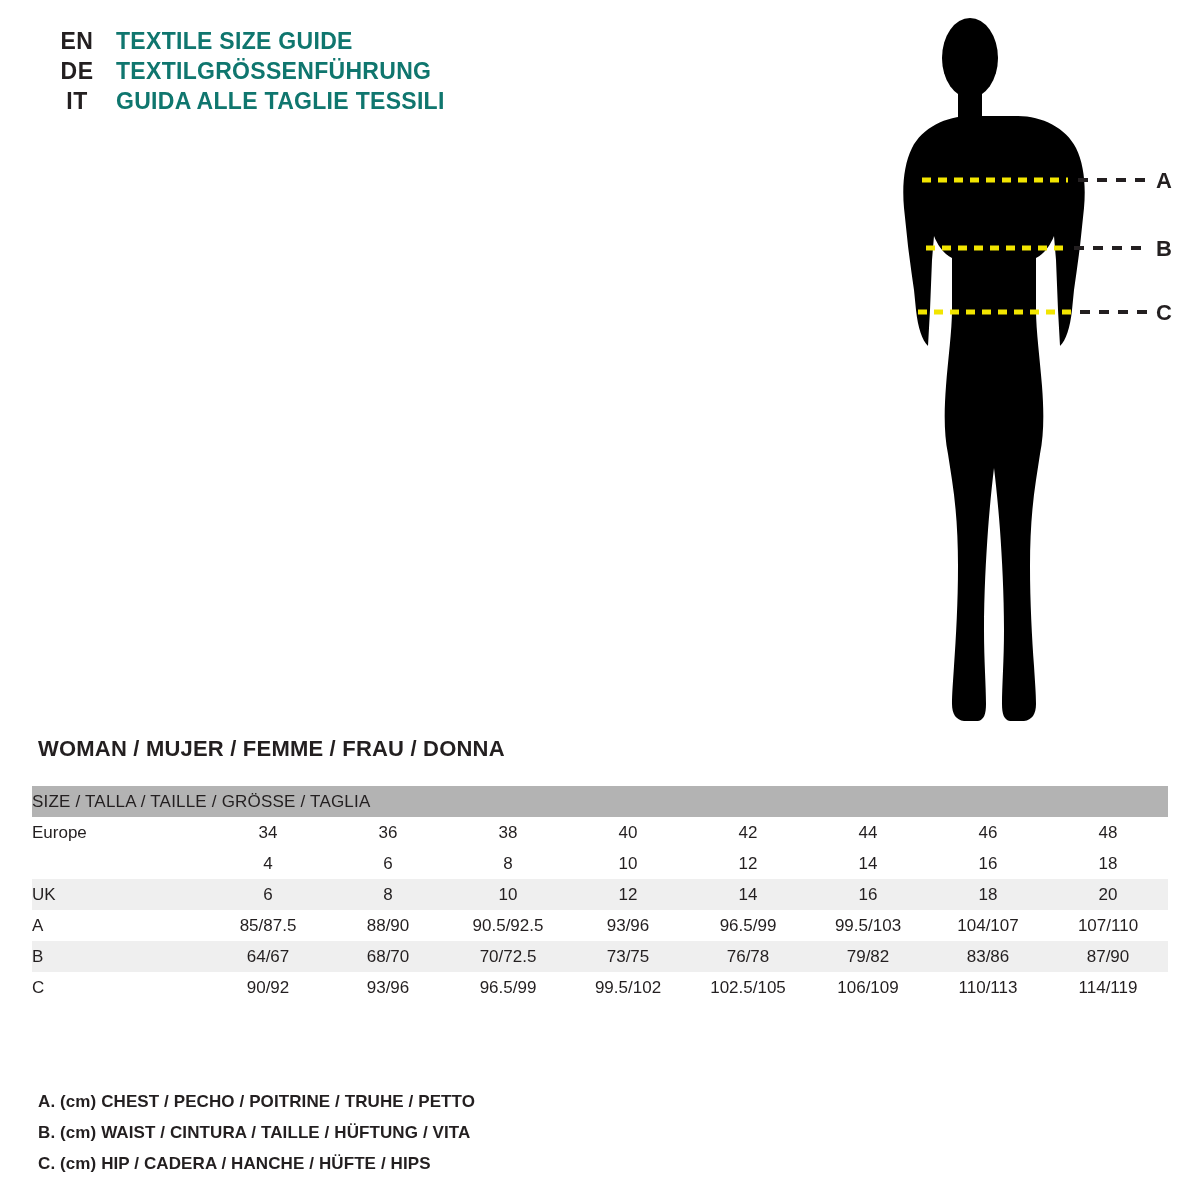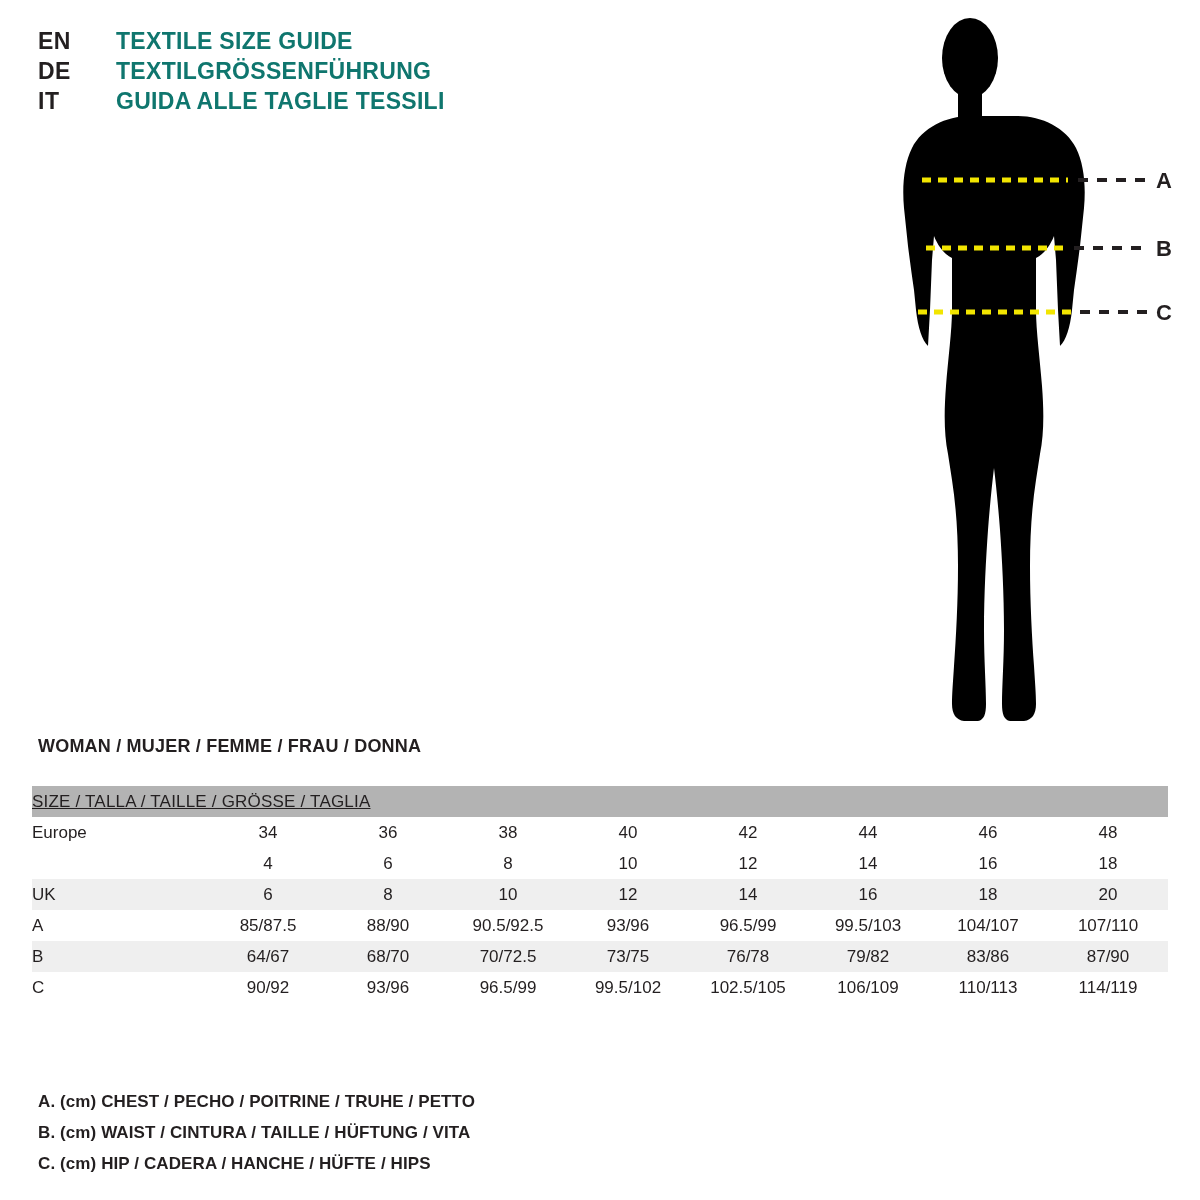--- a/index.html
+++ b/index.html
@@ -28,20 +28,21 @@
     align-items: baseline;
     margin-bottom: 3px;
   }
   .title-lang {
     width: 78px;
     flex: 0 0 78px;
     font-size: 23px;
     font-weight: bold;
     letter-spacing: 0.5px;
     color: #231f20;
+    text-align: center;
   }
   .title-text {
     font-size: 23px;
     font-weight: bold;
     letter-spacing: 0.3px;
     color: #0f766e;
     white-space: nowrap;
   }
 
   
@@ -60,21 +61,21 @@
     font-size: 22px;
     font-weight: bold;
     color: #231f20;
   }
 
   
   #section-title {
     position: absolute;
     left: 38px;
     top: 736px;
-    font-size: 18px;
+    font-size: 22px;
     font-weight: bold;
     letter-spacing: 0.2px;
     color: #231f20;
   }
 
   #size-table {
     position: absolute;
     left: 32px;
     top: 786px;
     width: 1136px;
@@ -89,21 +90,20 @@
     color: #231f20;
   }
   .hdr-row td {
     background: #b3b3b3;
     font-weight: bold;
     font-size: 17px;
     text-align: left;
     padding-left: 10px;
     letter-spacing: 0.2px;
     height: 30px;
-    text-decoration: underline;
   }
   .row-alt td {
     background: #efefef;
   }
   .row-plain td {
     background: #ffffff;
   }
   .rowlabel {
     text-align: left;
     padding-left: 10px;

